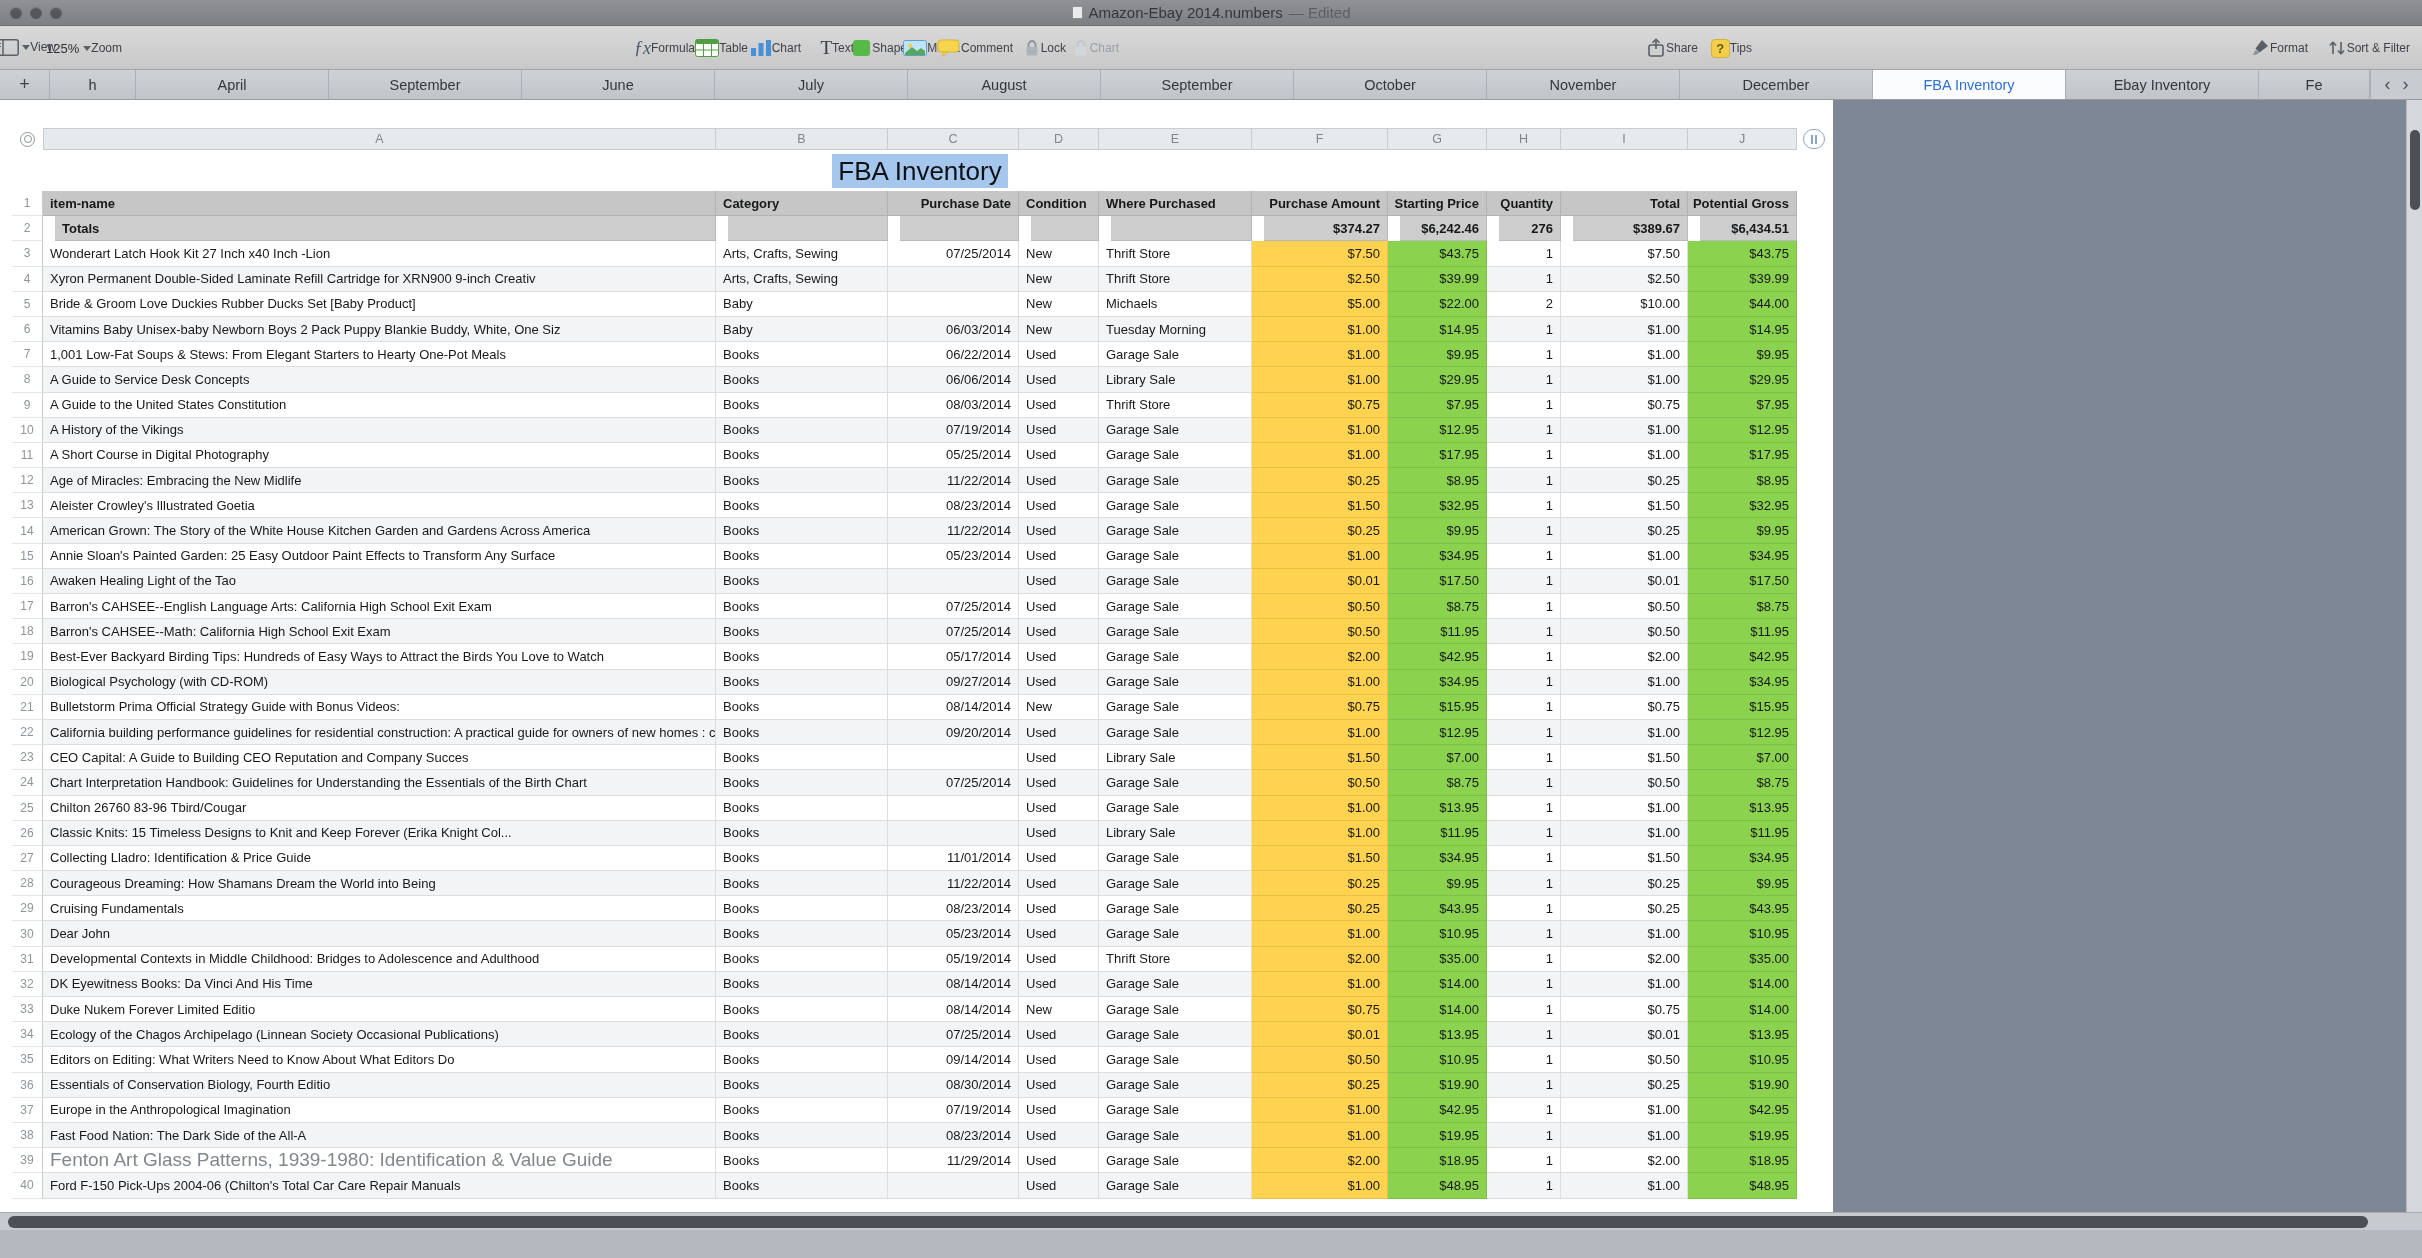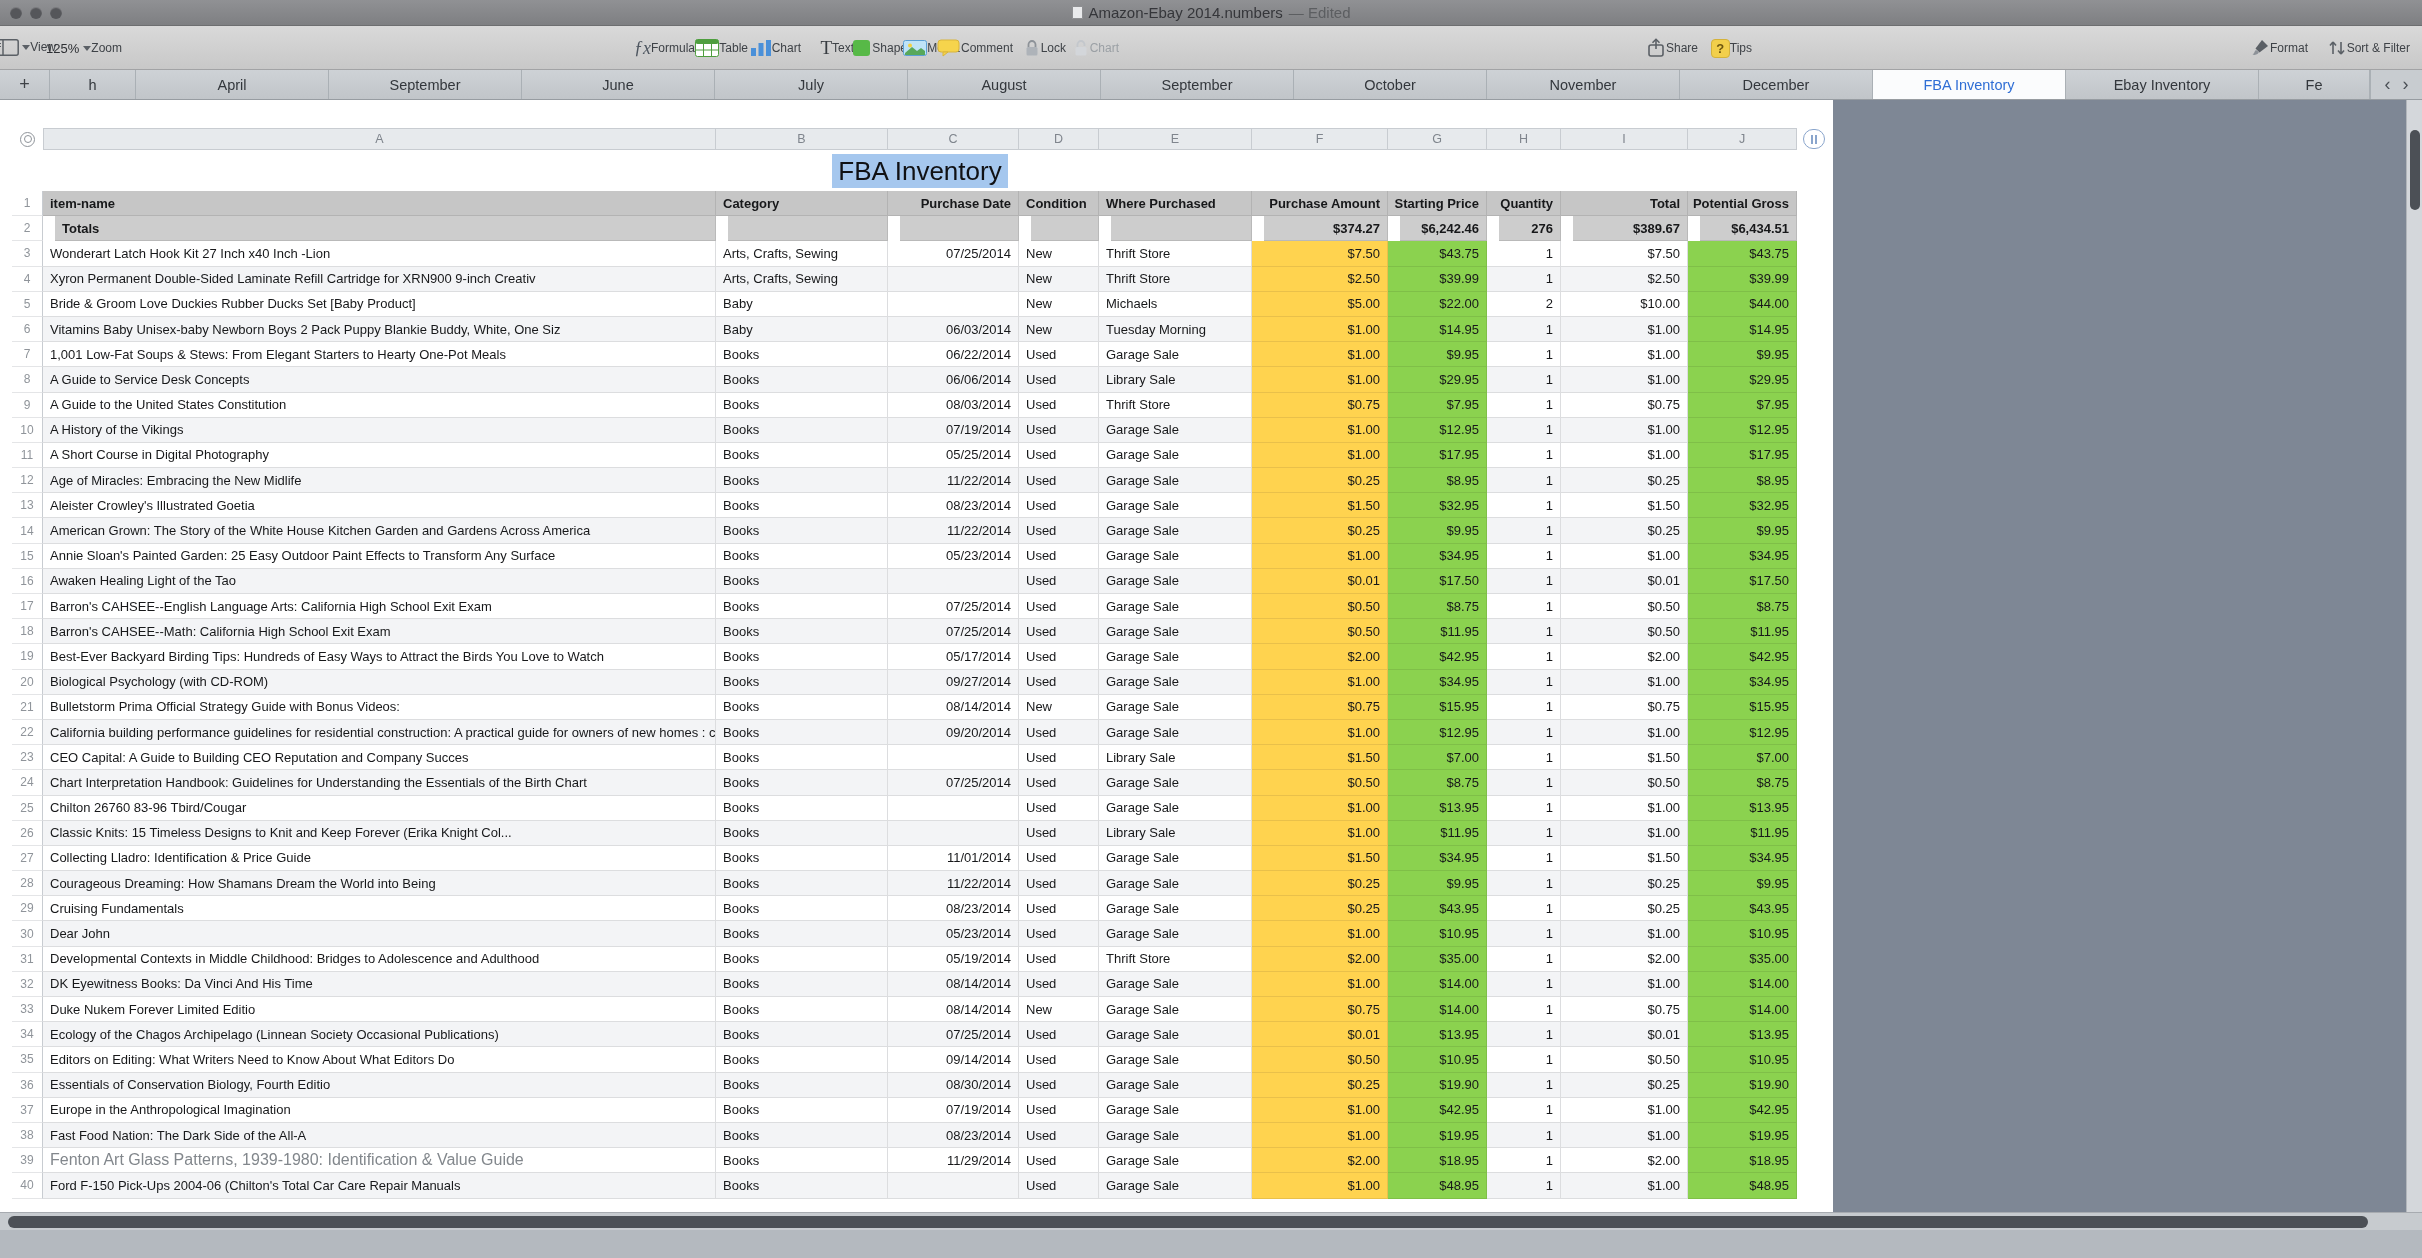--- a/index.html
+++ b/index.html
@@ -89,21 +89,21 @@
   .cell { background:#ffffff; border-right:1px solid #dcdddf; border-bottom:1px solid #dcdddf;
           padding:0 7px; display:flex; align-items:center; white-space:nowrap; overflow:hidden; }
   .cell.num { justify-content:flex-end; }
   .cell.rownum { justify-content:center; color:#8f949a; font-size:12px; padding:0 2px;
                  border-right:1px solid #c8ccd1; border-bottom:1px solid #e4e5e7; background:#ffffff; }
   .cell.hdr { background:#c6c6c6; font-weight:bold; border-color:#b3b3b3; }
   .cell.tot { background:#cdcdcd; font-weight:bold; border-color:#b9b9b9;margin-left:12px; }
   .cell.altbg { background:#f3f4f6; }
   .cell.c-yellow { background:#ffd34f; border-color:#e9c04a; }
   .cell.c-green { background:#8bd24f; border-color:#7fbf48; }
-  .cell.muted { color:#82878c; font-size:16px; }
+  .cell.muted { color:#82878c; font-size:19px; }
 
   
   .hscroll { position:absolute; left:0; top:1212px; width:100%; height:18px; background:#c7cbcf; border-top:1px solid #a7abb0; }
   .hthumb { position:absolute; left:8px; top:3px; width:2360px; height:12px; border-radius:6px; background:#4c5056; }
   .bottomstrip { position:absolute; left:0; top:1230px; width:100%; height:28px; background:#b4b9bf; }
 </style>
 </head>
 <body>
 
 <div class="window">

